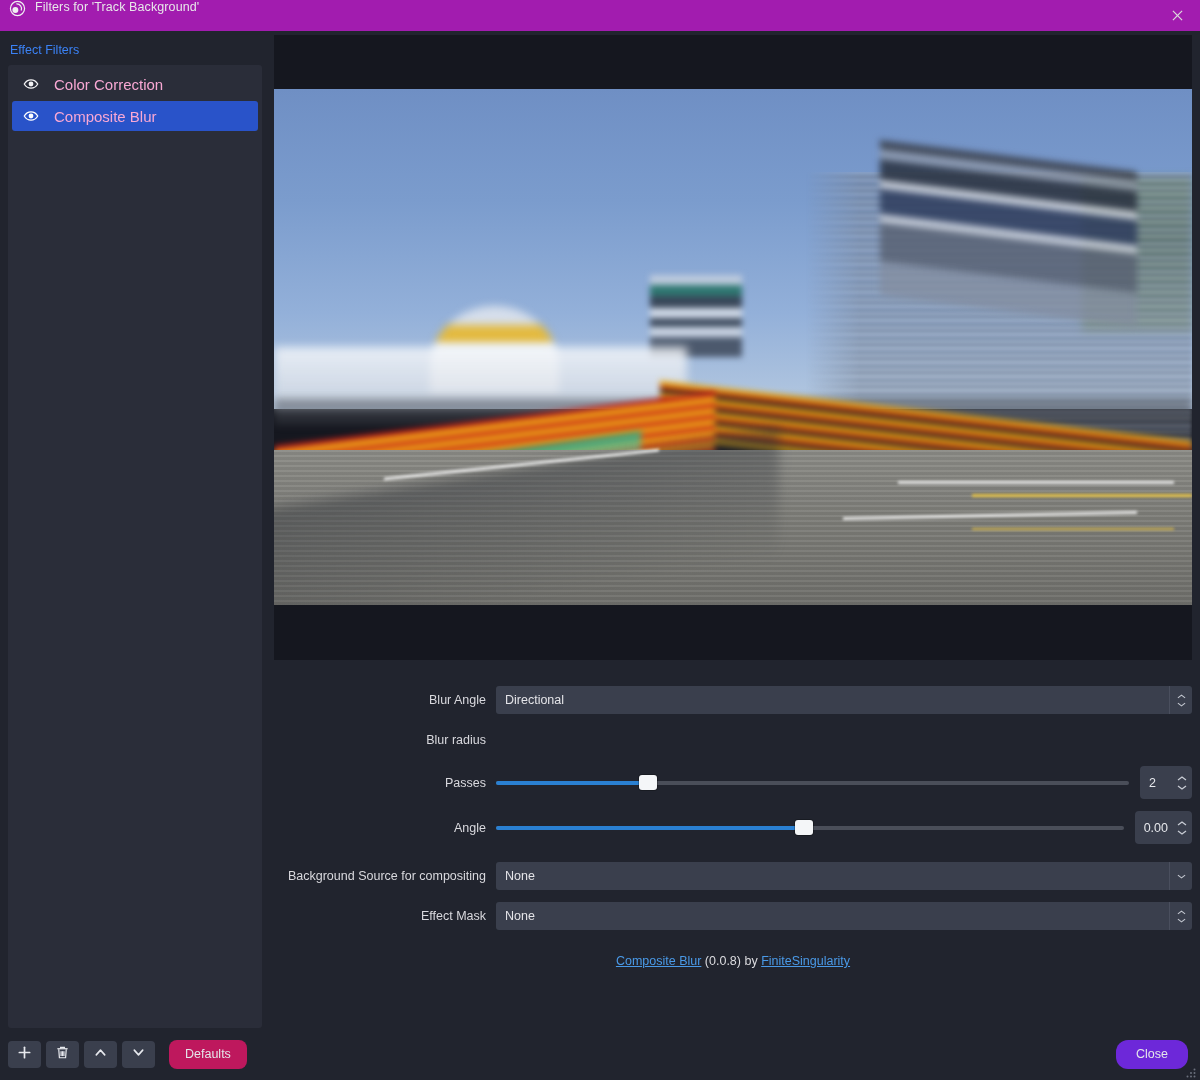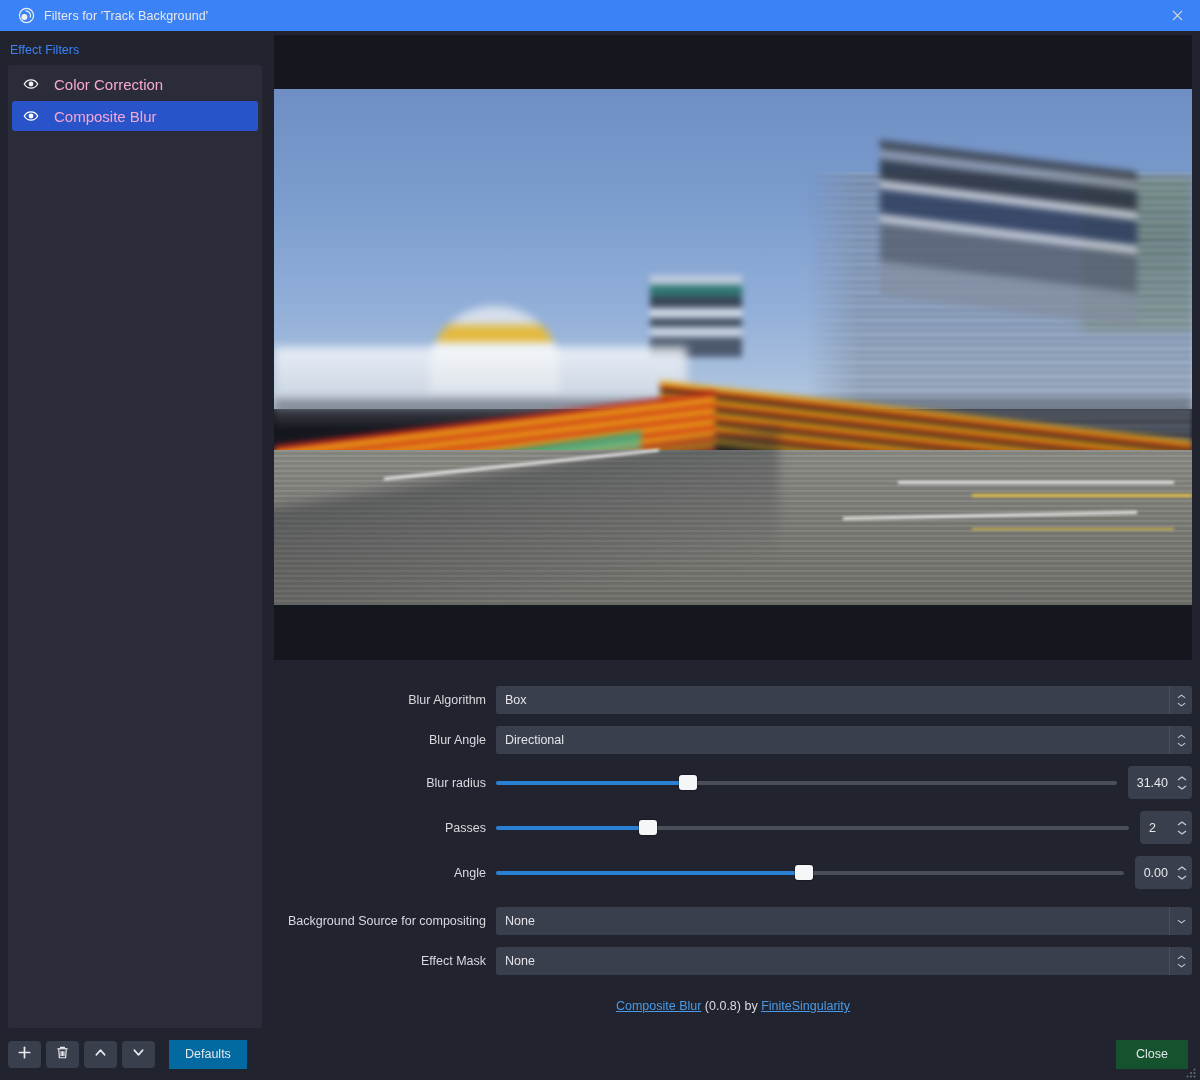--- a/index.html
+++ b/index.html
@@ -12,23 +12,23 @@
   .window {
     position: relative;
     width: 1200px; height: 1080px;
     background: #21242e;
     display: flex; flex-direction: column;
   }
 
   
   .titlebar {
     height: 31px; flex: 0 0 31px;
-    background: #3b82f6;
-    display: flex; align-items: center;
-    padding-left: 18px;
+    background: #a21caf;
+    display: flex; align-items: flex-start;
+    padding-left: 9px;
     position: relative;
   }
   .obs-logo { width: 17px; height: 17px; flex: 0 0 17px; margin-right: 9px; }
   .title-text {
     font-size: 12.5px; color: #e8e8ea; letter-spacing: .1px;
     white-space: nowrap;
   }
   .close-btn {
     position: absolute; right: 0; top: 0;
     width: 45px; height: 31px;
@@ -314,28 +314,28 @@
   .tool-btn {
     width: 33px; height: 27px;
     background: #3a3f4d; border-radius: 4px;
     display: flex; align-items: center; justify-content: center;
     color: #e7e9ee;
   }
   .tool-btn svg { width: 15px; height: 15px; }
   .defaults-btn {
     margin-left: 14px;
     height: 29px; padding: 0 16px;
-    background: #0369a1; border-radius: 0;
+    background: #be185d; border-radius: 8px;
     display: flex; align-items: center; justify-content: center;
     color: #e4e6ea; font-size: 12.5px;
   }
   .close-action-btn {
     position: absolute; right: 12px;
     height: 29px; padding: 0 20px;
-    background: #14532d; border-radius: 0;
+    background: #6d28d9; border-radius: 12px;
     display: flex; align-items: center; justify-content: center;
     color: #e4e6ea; font-size: 12.5px;
   }
   .resize-grip {
     position: absolute; right: 3px; bottom: 3px;
     width: 12px; height: 12px;
   }
 </style>
 </head>
 <body>
@@ -411,70 +411,38 @@
             <div class="line-white-r"></div>
             <div class="line-yellow-r"></div>
             <div class="line-white-b"></div>
             <div class="line-yellow-b"></div>
           </div>
         </div>
       </div>
 
       <div class="form">
 
-        <div class="row">
-          <div class="row-label">Blur Algorithm</div>
-          <div class="combo">
-            <span class="combo-val">Box</span>
-            <span class="combo-arrow">
-              <svg viewBox="0 0 10 5" fill="none" stroke="currentColor" stroke-width="1.3">
-                  <polyline points="1,4 5,1 9,4"></polyline>
-                </svg>
-              <svg viewBox="0 0 10 5" fill="none" stroke="currentColor" stroke-width="1.3">
-                  <polyline points="1,1 5,4 9,1"></polyline>
-                </svg>
-            </span>
-          </div>
-        </div>
 
         <div class="row">
           <div class="row-label">Blur Angle</div>
           <div class="combo">
             <span class="combo-val">Directional</span>
             <span class="combo-arrow">
               <svg viewBox="0 0 10 5" fill="none" stroke="currentColor" stroke-width="1.3">
                   <polyline points="1,4 5,1 9,4"></polyline>
                 </svg>
               <svg viewBox="0 0 10 5" fill="none" stroke="currentColor" stroke-width="1.3">
                   <polyline points="1,1 5,4 9,1"></polyline>
                 </svg>
             </span>
           </div>
         </div>
 
         <div class="row">
           <div class="row-label">Blur radius</div>
-          <div class="slider-row">
-            <div class="slider">
-              <div class="slider-track"></div>
-              <div class="slider-fill" id="fill-radius" style="width: 31%;"></div>
-              <div class="slider-handle" id="handle-radius" style="left: 31%;"></div>
-            </div>
-            <div class="spin">
-              <span class="spin-val">31.40</span>
-              <span class="spin-arrows">
-                <svg viewBox="0 0 10 5" fill="none" stroke="currentColor" stroke-width="1.3">
-                    <polyline points="1,4 5,1 9,4"></polyline>
-                  </svg>
-                <svg viewBox="0 0 10 5" fill="none" stroke="currentColor" stroke-width="1.3">
-                    <polyline points="1,1 5,4 9,1"></polyline>
-                  </svg>
-              </span>
-            </div>
-          </div>
         </div>
 
         <div class="row">
           <div class="row-label">Passes</div>
           <div class="slider-row">
             <div class="slider">
               <div class="slider-track"></div>
               <div class="slider-fill" id="fill-passes" style="width: 24%;"></div>
               <div class="slider-handle" id="handle-passes" style="left: 24%;"></div>
             </div>

